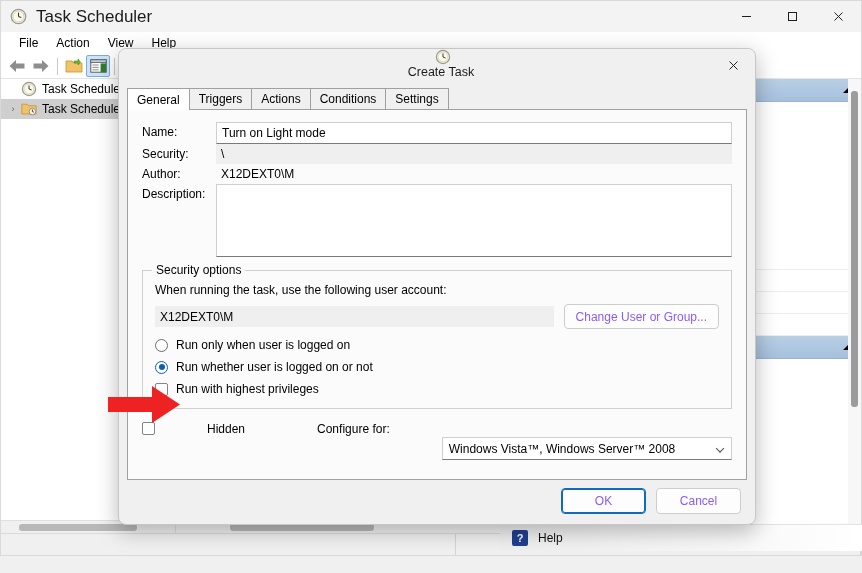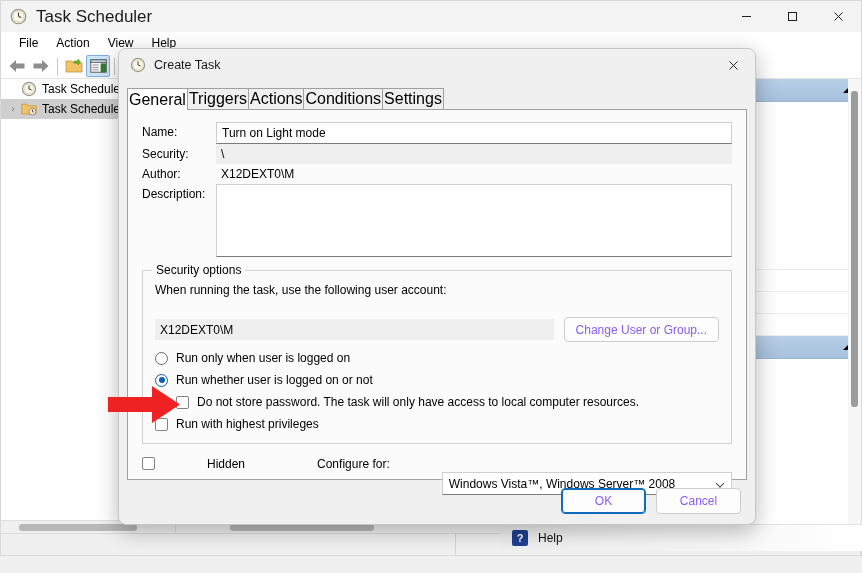--- a/index.html
+++ b/index.html
@@ -150,40 +150,41 @@
     width: 638px; height: 477px;
     background: #f0f0f0;
     border: 1px solid #c6c6c6;
     border-radius: 8px;
     box-shadow: 0 6px 22px rgba(0,0,0,0.28);
     overflow: hidden;
   }
   .dlg-title {
     height: 32px; display: flex; align-items: center;
     background: #f0f0f0;
+    flex-direction: column;
   }
   .dlg-title-icon { margin-left: 11px; width: 16px; height: 16px; }
   .dlg-title-text { margin-left: 8px; font-size: 12.5px; color: #1b1b1b; }
   .dlg-close {
     position: absolute; right: 0; top: 0;
     width: 44px; height: 32px;
     display: flex; align-items: center; justify-content: center;
     font-size: 12px; color: #202020;
   }
 
   
   .tabstrip {
     position: absolute; left: 8px; top: 40px; right: 8px; height: 21px;
     display: flex; align-items: flex-end;
     border-bottom: 1px solid #a0a0a0;
   }
   .tab {
-    height: 21px; padding: 0 1px;
+    height: 21px; padding: 0 9px;
     display: flex; align-items: center;
-    font-size: 16px;
+    font-size: 12px;
     border: 1px solid #a0a0a0;
     border-bottom: none;
     background: #f0f0f0;
     margin-right: -1px;
   }
   .tab.active {
     background: #ffffff;
     height: 22px;
     position: relative; z-index: 2;
     margin-bottom: -1px;
@@ -227,21 +228,21 @@
   .groupbox {
     position: relative;
     border: 1px solid #d0d0d0;
     margin-top: 13px;
     padding: 12px 12px 10px 12px;
   }
   .groupbox-title {
     position: absolute; top: -8px; left: 9px;
     background: #fbfbfb; padding: 0 4px; font-size: 12px;
   }
-  .gb-line { font-size: 12px; margin-bottom: 20px; }
+  .gb-line { font-size: 12px; margin-bottom: 7px; }
   .account-row { display: flex; align-items: center; margin-bottom: 9px; }
   .account-field {
     flex: 1; height: 21px; background: #efefef;
     display: flex; align-items: center; padding: 0 5px;
     font-size: 12px; margin-right: 10px;
   }
   .btn {
     height: 25px; min-width: 75px; padding: 0 11px;
     background: #fdfdfd; border: 1px solid #cdcdcd;
     border-radius: 4px; font-size: 12px;
@@ -532,24 +533,20 @@
         <div class="radio-row">
           <span class="radio"></span>
           <span class="opt-label">Run only when user is logged on</span>
         </div>
 
         <div class="radio-row">
           <span class="radio checked"></span>
           <span class="opt-label">Run whether user is logged on or not</span>
         </div>
 
-        <div class="check-row indent">
-          <span class="checkbox"></span>
-          <span class="opt-label">Do not store password.  The task will only have access to local computer resources.</span>
-        </div>
 
         <div class="check-row" style="margin-bottom:2px;">
           <span class="checkbox"></span>
           <span class="opt-label">Run with highest privileges</span>
         </div>
       </div>
 
       <div class="bottom-row">
         <span class="checkbox"></span>
         <span class="opt-label">Hidden</span>

